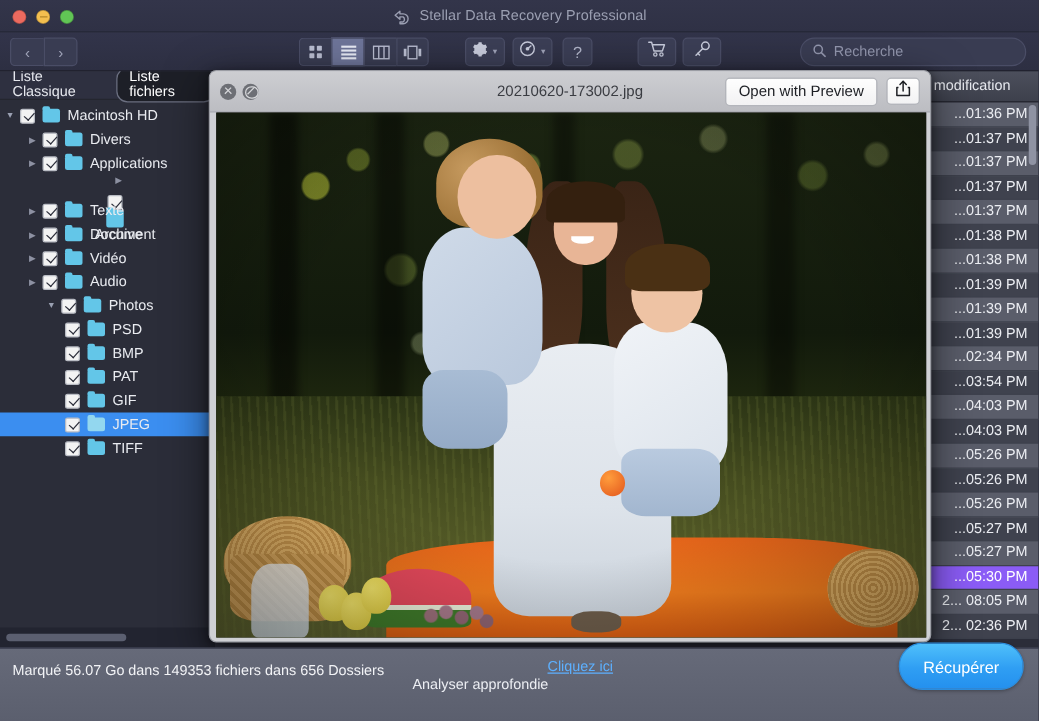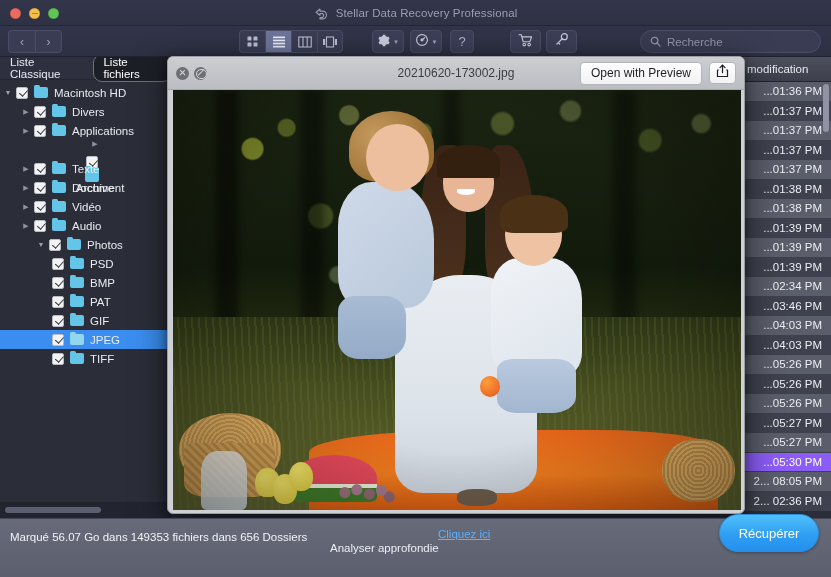--- a/index.html
+++ b/index.html
@@ -654,21 +654,21 @@
         <div class="lrow odd">
           <span>...01:39 PM</span>
         </div>
         <div class="lrow even">
           <span>...01:39 PM</span>
         </div>
         <div class="lrow odd">
           <span>...02:34 PM</span>
         </div>
         <div class="lrow even">
-          <span>...03:46 PM</span>
+          <span>...03:54 PM</span>
         </div>
         <div class="lrow odd">
           <span>...04:03 PM</span>
         </div>
         <div class="lrow even">
           <span>...04:03 PM</span>
         </div>
         <div class="lrow odd">
           <span>...05:26 PM</span>
         </div>

